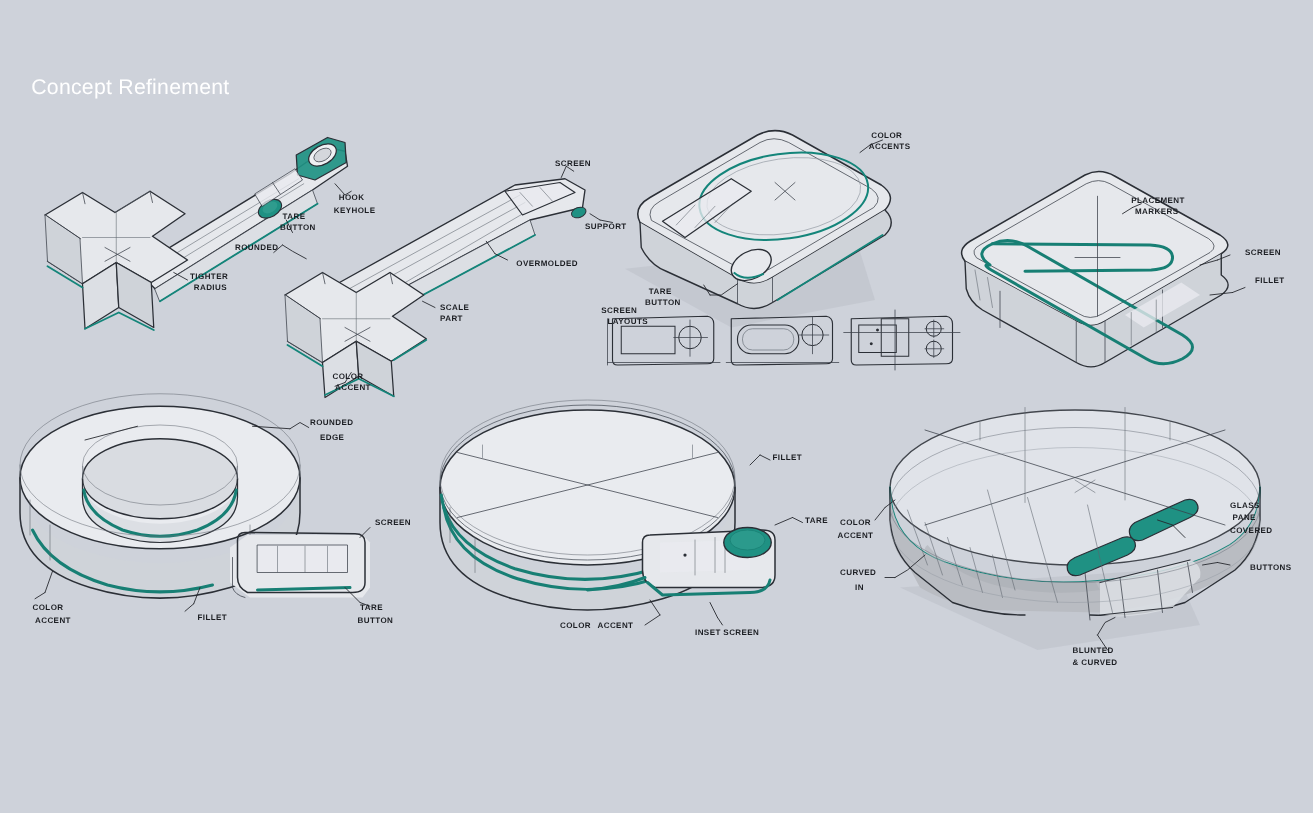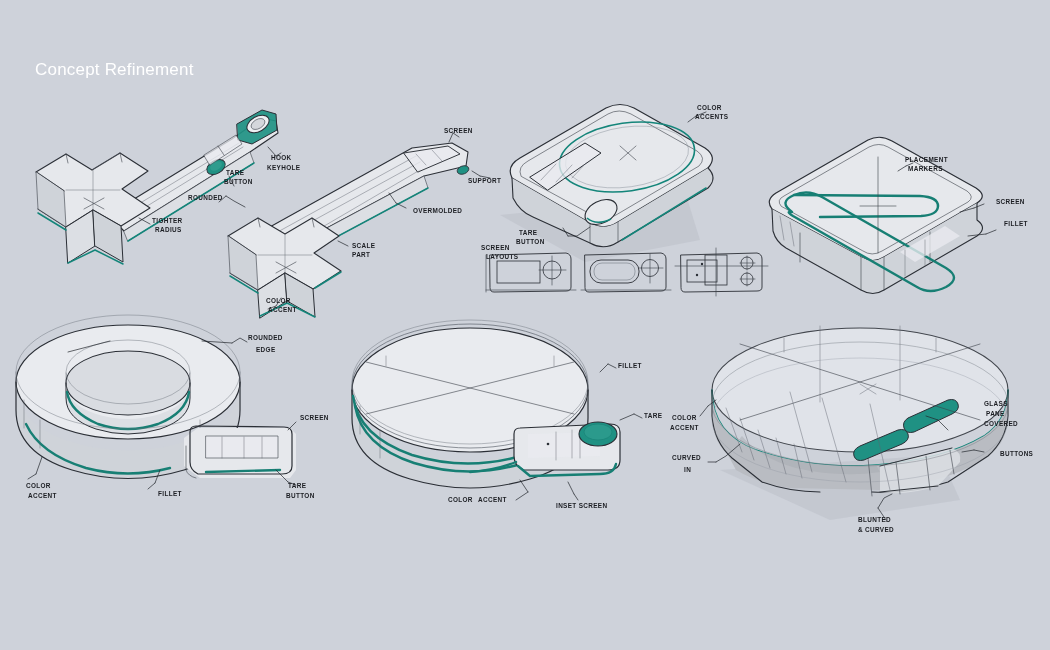--- a/index.html
+++ b/index.html
@@ -5,21 +5,21 @@
   html,body{margin:0;padding:0;}
   body{
     width:1050px;height:650px;
     background:#ced2da;
     font-family:"Liberation Sans", sans-serif;
     overflow:hidden;
     position:relative;
   }
   #board{position:absolute;inset:0;}
   .title{
-    position:absolute;left:35px;top:60px;
+    position:absolute;left:25px;top:60px;
     color:#ffffff;font-size:17px;font-weight:400;
     letter-spacing:.2px;line-height:20px;
     font-family:"Liberation Sans", sans-serif;
     white-space:nowrap;
   }
   svg.sketch{position:absolute;left:0;top:0;width:1050px;height:650px;}
   .note{
     font-family:"Liberation Sans", sans-serif;
     font-size:6.4px;font-weight:700;fill:#1b1d22;
     letter-spacing:.35px;

